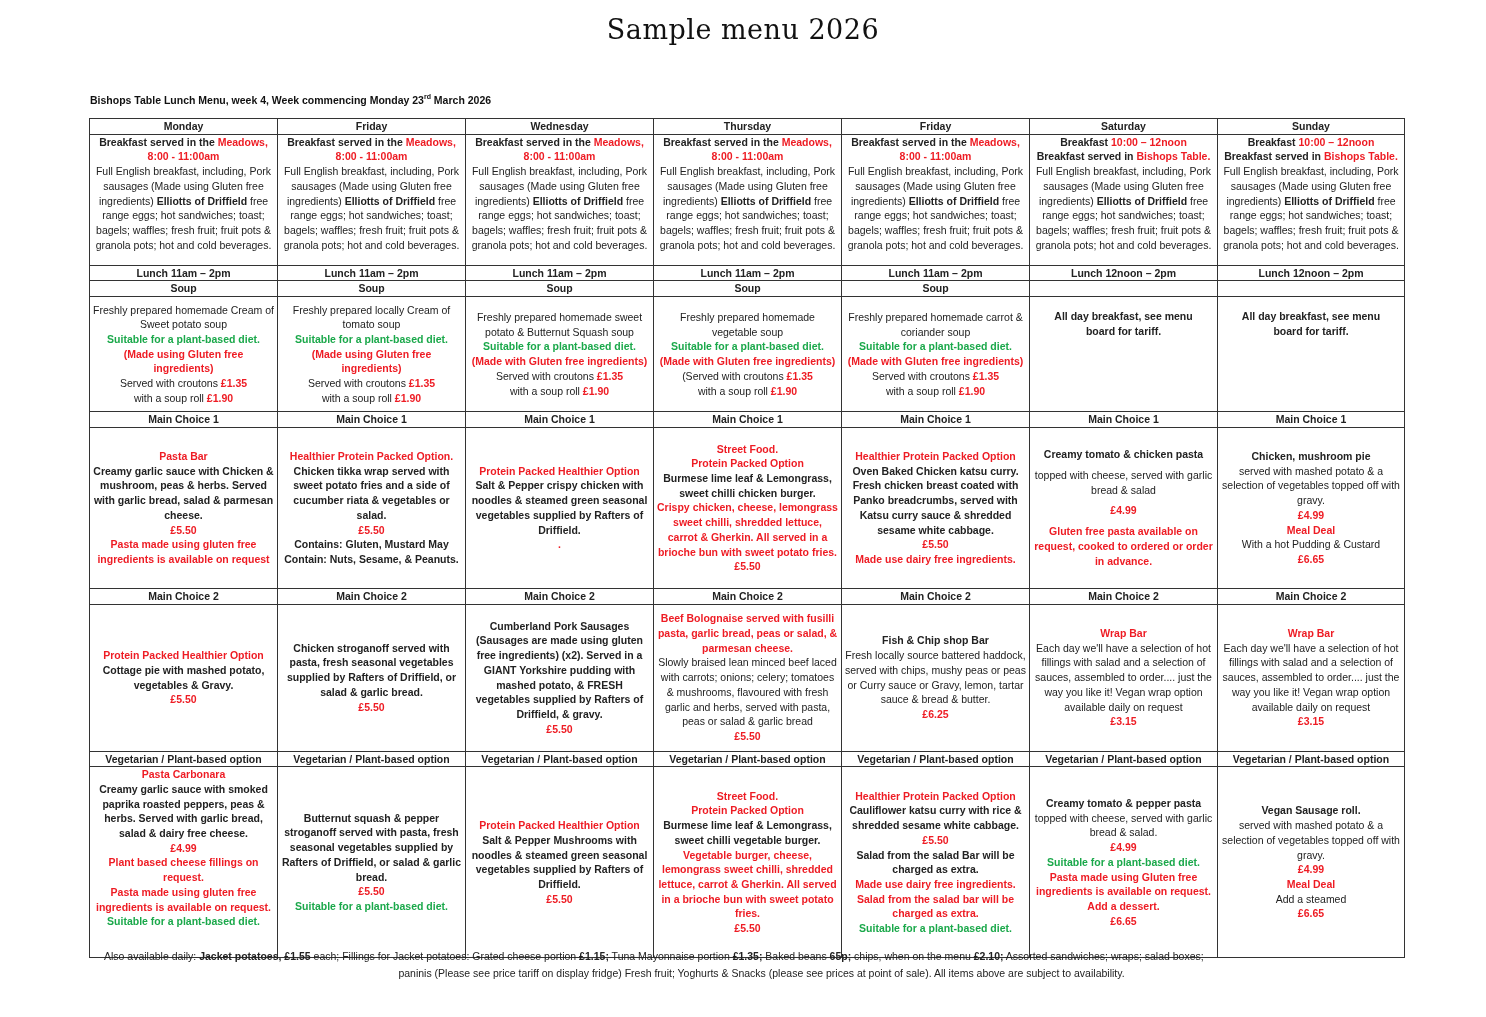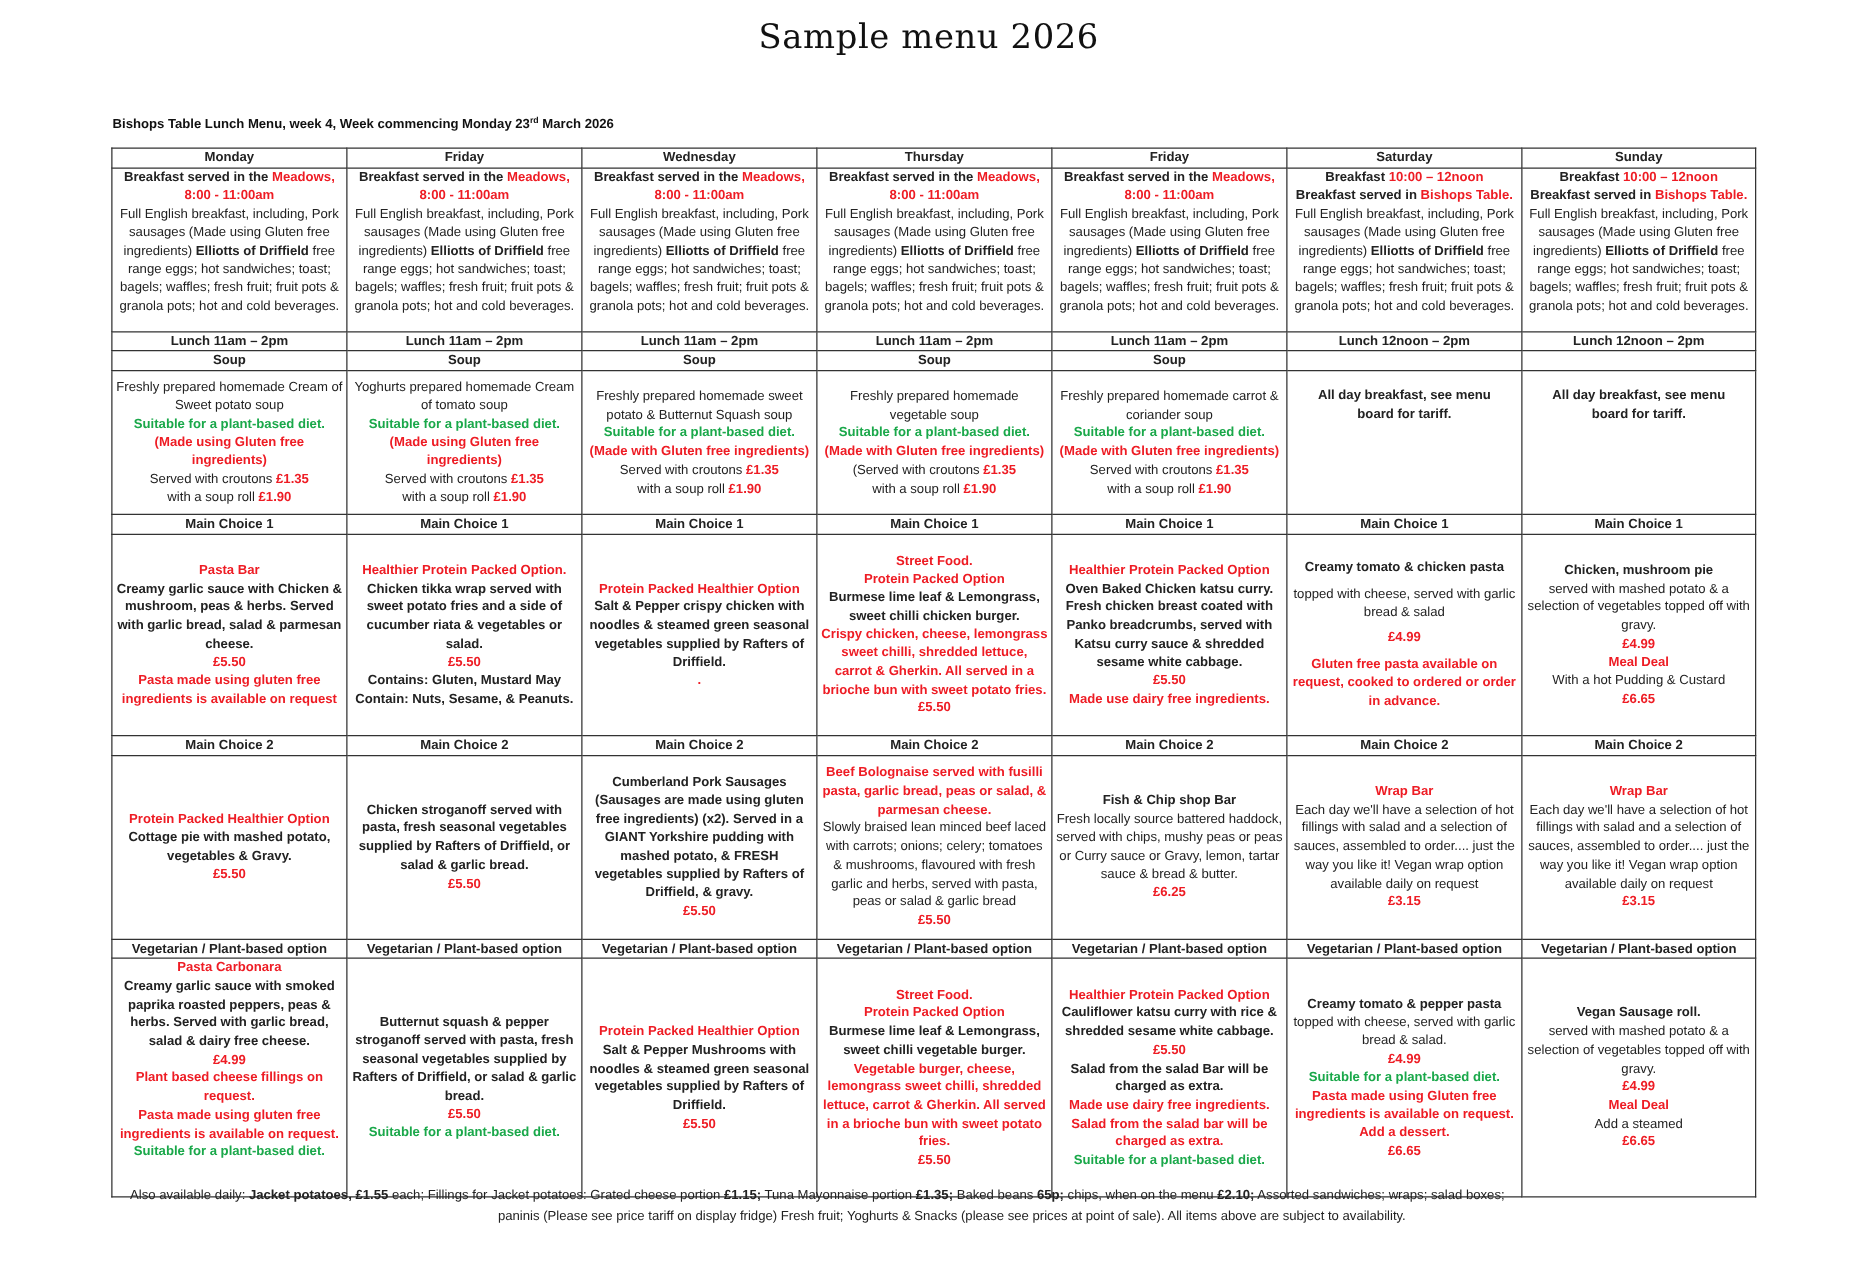--- a/index.html
+++ b/index.html
@@ -108,21 +108,21 @@
 
   <tr class="r-soup">
     <td>
       <span class="ln">Freshly prepared homemade Cream of Sweet potato soup</span>
       <span class="ln gb">Suitable for a plant-based diet.</span>
       <span class="ln rb">(Made using Gluten free ingredients)</span>
       <span class="ln"><span>Served with croutons </span><span class="rb">£1.35</span></span>
       <span class="ln"><span>with a soup roll </span><span class="rb">£1.90</span></span>
     </td>
     <td>
-      <span class="ln">Yoghurts prepared homemade Cream of tomato soup</span>
+      <span class="ln">Freshly prepared locally Cream of tomato soup</span>
       <span class="ln gb">Suitable for a plant-based diet.</span>
       <span class="ln rb">(Made using Gluten free ingredients)</span>
       <span class="ln"><span>Served with croutons </span><span class="rb">£1.35</span></span>
       <span class="ln"><span>with a soup roll </span><span class="rb">£1.90</span></span>
     </td>
     <td>
       <span class="ln">Freshly prepared homemade sweet potato &amp; Butternut Squash soup</span>
       <span class="ln gb">Suitable for a plant-based diet.</span>
       <span class="ln rb">(Made with Gluten free ingredients)</span>
       <span class="ln"><span>Served with croutons </span><span class="rb">£1.35</span></span>

